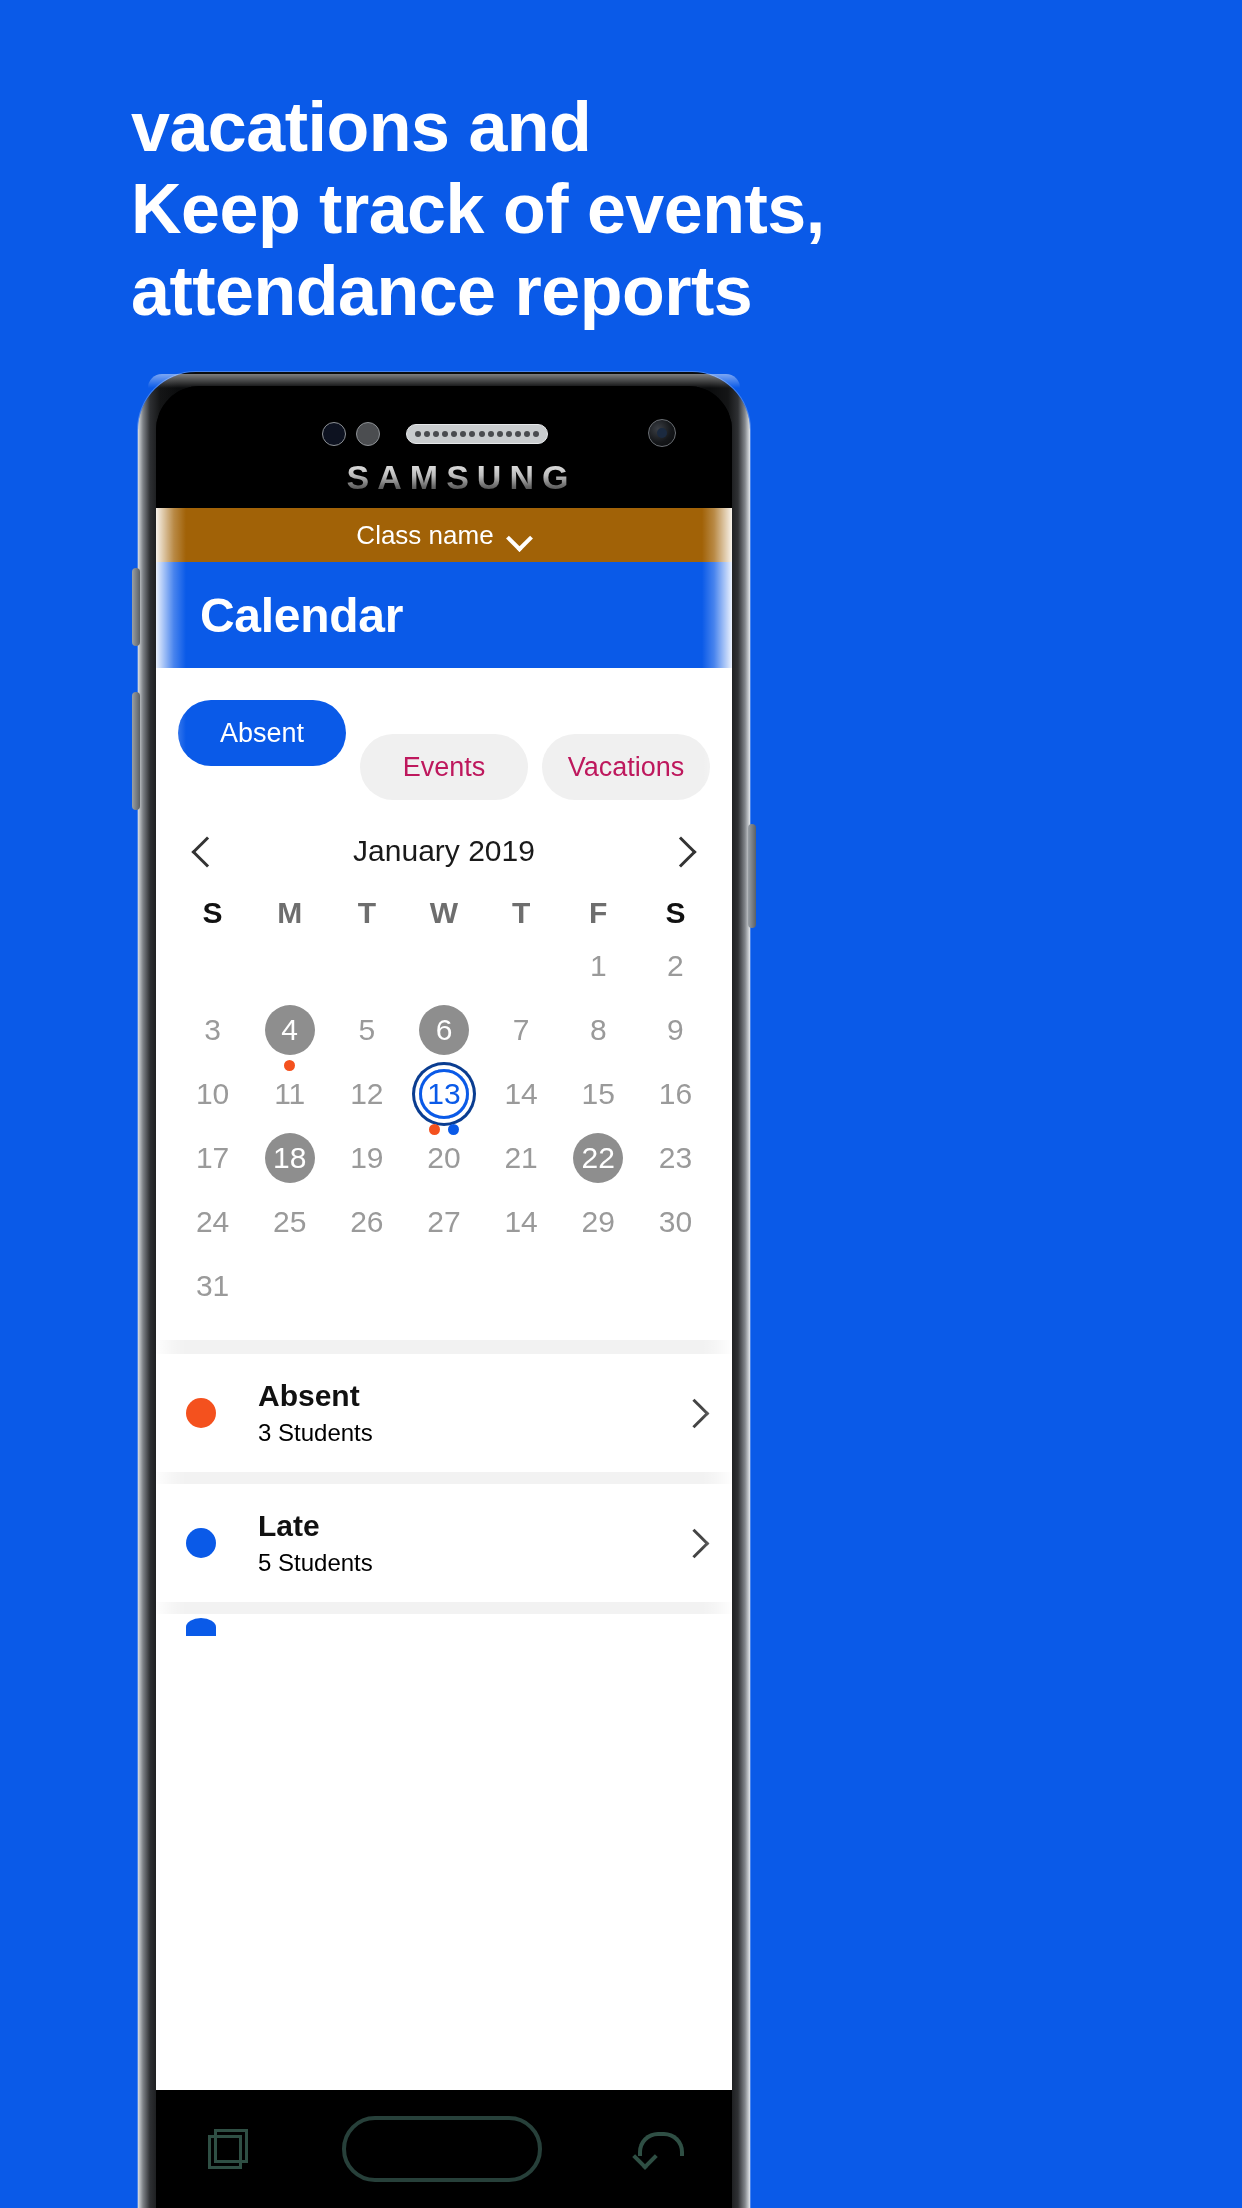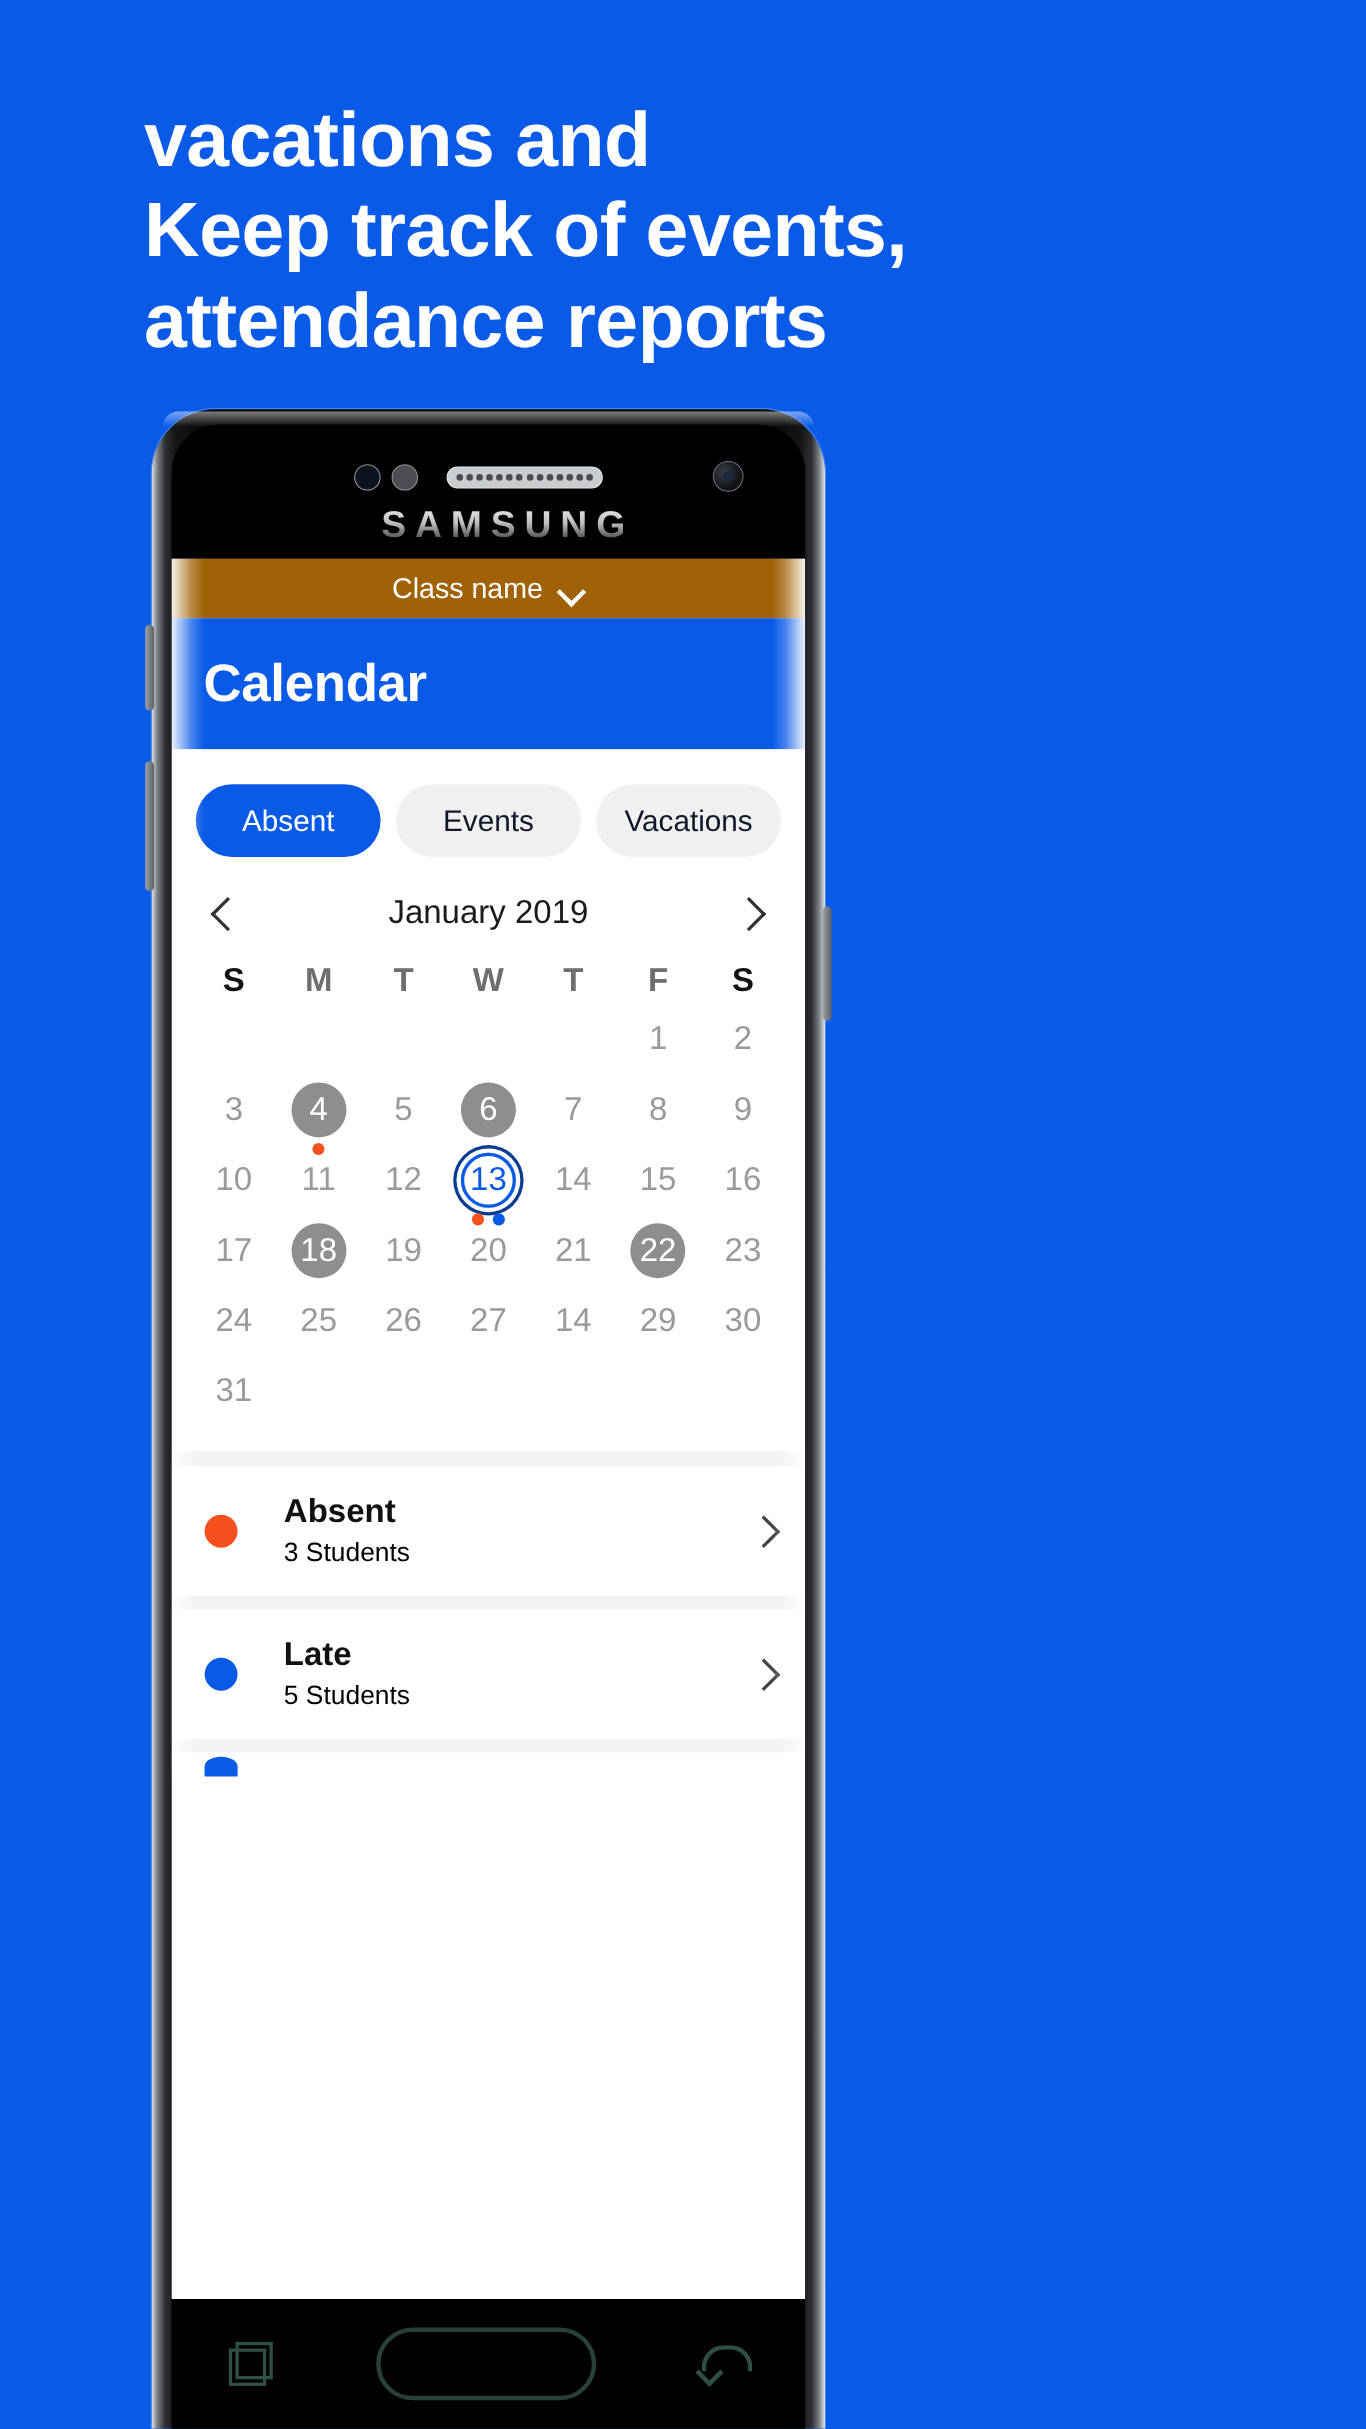--- a/index.html
+++ b/index.html
@@ -133,41 +133,41 @@
     width: 22px; height: 12px; position: relative;
   }
   .chev-down::before {
     content:""; position:absolute; left:0; top:0;
     width: 15px; height: 15px;
     border-right: 4px solid #fff; border-bottom: 4px solid #fff;
     transform: rotate(45deg);
   }
 
   .appbar {
-    height: 119px;
+    height: 106px;
     background: #0a5ae8;
     display: flex; align-items: center;
-    padding-left: 29px;
+    padding-left: 44px;
   }
   .appbar .title {
     color: #fff; font-size: 48px; font-weight: bold; letter-spacing: -0.3px;
   }
 
   .tabs {
     display: flex; gap: 14px;
     padding: 32px 22px 18px 22px;
   }
   .pill {
     flex: 1;
     height: 66px; border-radius: 33px;
     display: flex; align-items: center; justify-content: center;
     font-size: 27px;
   }
   .pill.active { background: #0a5ae8; color: #fff; }
-  .pill.idle  { background: #f0f0f0; color: #0f172a; }
+  .pill.idle  { background: #f0f0f0; color: #be185d; margin-top: 34px; }
 
   .monthnav {
     display: flex; align-items: center; justify-content: space-between;
     padding: 16px 34px 10px 34px;
   }
   .monthnav .mlabel { font-size: 30px; color: #1a1a1a; }
   .arrow {
     width: 26px; height: 26px; position: relative; cursor: pointer;
   }
   .arrow::before {

